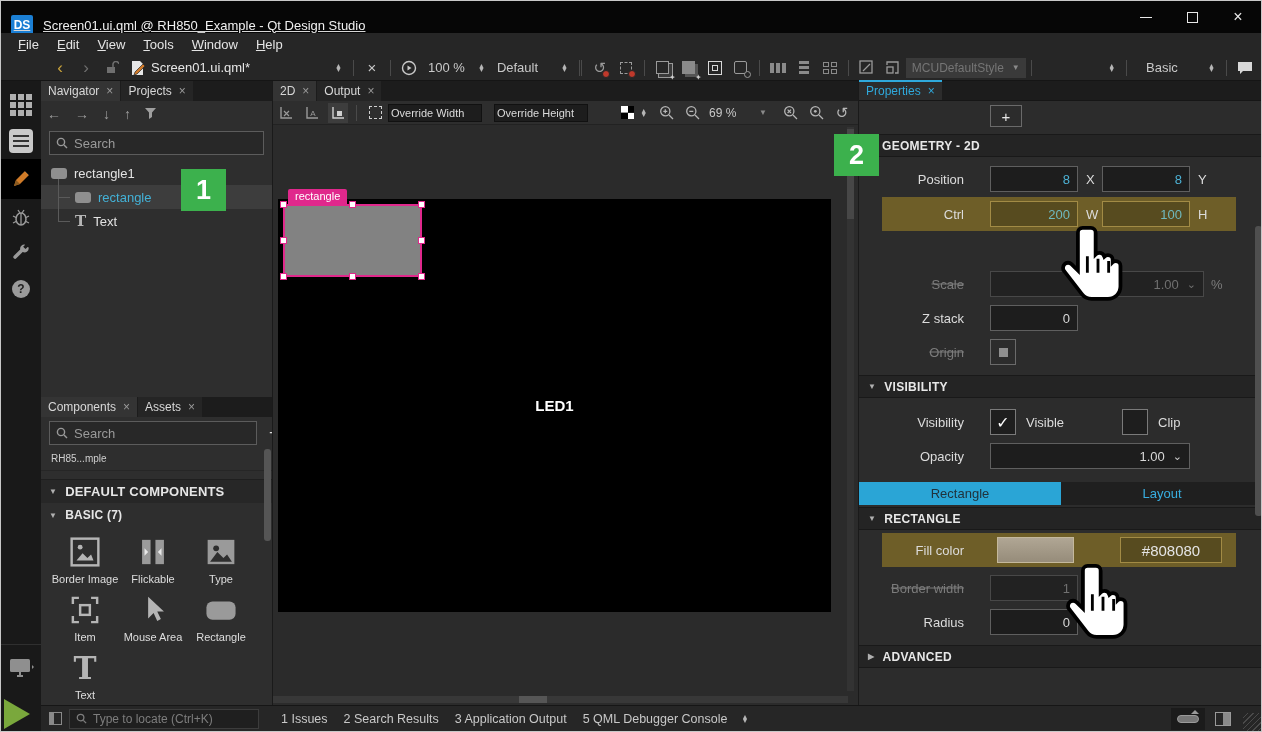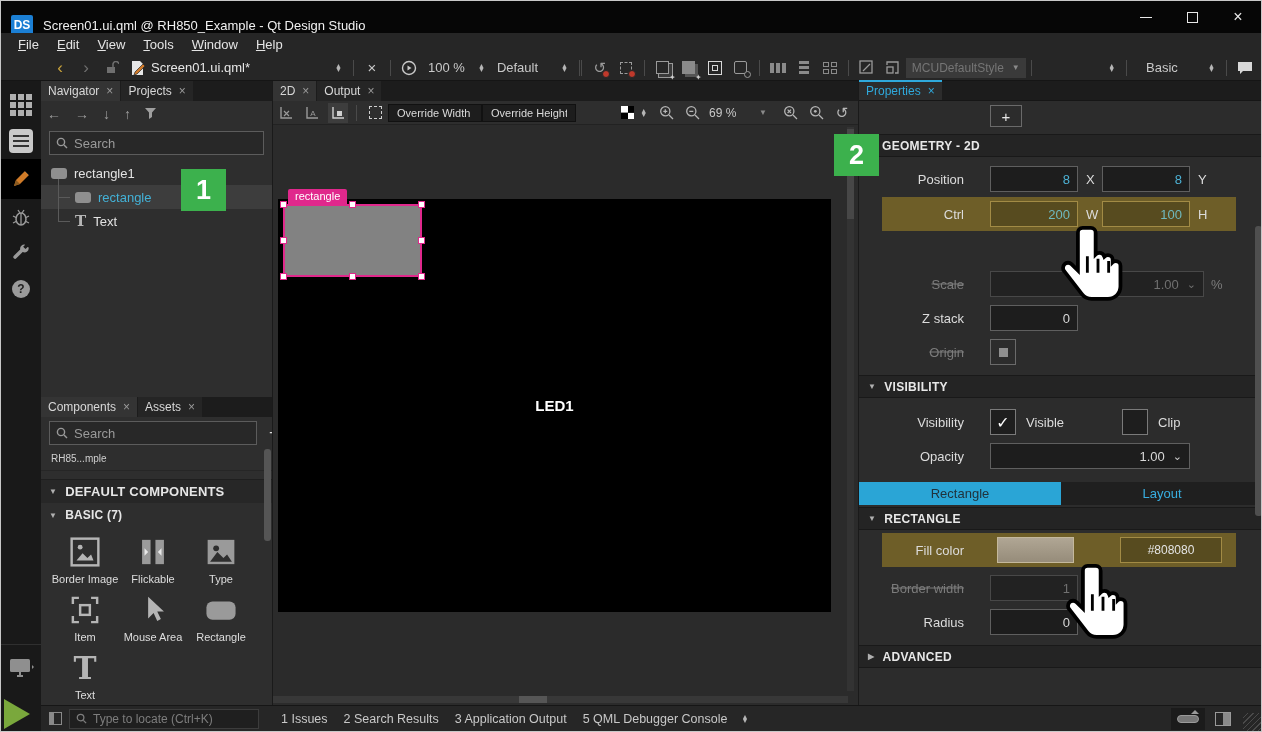--- a/index.html
+++ b/index.html
@@ -2,21 +2,21 @@
 <html><head>
 <meta charset="utf-8">
 <style>
   * { margin:0; padding:0; box-sizing:border-box; }
   html,body { background:#444; }
   body { font-family:"Liberation Sans", sans-serif; }
   #win { position:relative; width:1262px; height:732px; background:#2b2b2b; border:1px solid #c8c8c8; overflow:hidden; color:#d6d6d6; }
   .abs { position:absolute; }
 
   
-  #titlebar { position:absolute; top:0; left:0; right:0; height:48px; background:#060606; display:flex; align-items:center; }
+  #titlebar { position:absolute; top:0; left:0; right:0; height:48px; background:#060606; display:flex; align-items:center;text-decoration:underline; }
   #dslogo { width:22px; height:20px; margin-left:10px; background:#1b7fd4; color:#fff; font-weight:bold; font-size:12px; display:flex; align-items:center; justify-content:center; border-radius:2px; }
   #wintitle { margin-left:10px; font-size:13px; color:#f0f0f0; }
   .winbtn { width:46px; height:32px; display:flex; align-items:center; justify-content:center; color:#e8e8e8; }
   #winbtns { position:absolute; right:0; top:0; display:flex; }
   .min-glyph { width:12px; border-bottom:1px solid #e8e8e8; }
   .max-glyph { width:11px; height:11px; border:1px solid #e8e8e8; }
   .close-glyph { font-size:16px; line-height:1; }
 
   
   #menubar { position:absolute; top:32px; left:0; right:0; height:22px; background:#262626; display:flex; align-items:center; padding-left:8px; }
@@ -69,21 +69,21 @@
   .secthdr { height:24px; display:flex; align-items:center; gap:8px; background:#272727; border-top:1px solid #1f1f1f; padding-left:8px; font-size:13px; font-weight:bold; color:#e6e6e6; letter-spacing:.2px; }
   .secthdr .tri { font-size:8px; color:#b0b0b0; }
   #compgrid { display:grid; grid-template-columns:repeat(3,60px); gap:8px 8px; padding:8px 0 0 14px; }
   .compitem { display:flex; flex-direction:column; align-items:center; gap:4px; }
   .complabel { font-size:11px; color:#dedede; white-space:nowrap; }
   .cscroll { position:absolute; right:1px; top:52px; width:7px; height:92px; background:#555; border-radius:3px; }
 
   
   #center { position:absolute; left:272px; top:80px; width:585px; bottom:26px; background:#2b2b2b; }
   #tb2d { position:absolute; top:20px; left:0; right:0; height:24px; background:#2e2e2e; border-bottom:1px solid #222; display:flex; align-items:center; font-size:12px; }
-  .ovrfield { width:94px; height:18px; background:#1d1d1d; border:1px solid #111; color:#e0e0e0; font-size:11px; padding:0 8px; margin-right:0; }
+  .ovrfield { width:94px; height:18px; background:#1d1d1d; border:1px solid #111; color:#e0e0e0; font-size:11px; padding:0 2px; margin-right:12px; }
   .ovrfield::placeholder { color:#dadada; }
   .checker { width:13px; height:13px; background:
       linear-gradient(to right,#fff 50%,#000 50%) top/100% 50% no-repeat,
       linear-gradient(to right,#000 50%,#fff 50%) bottom/100% 50% no-repeat; }
   #canvas { position:absolute; top:44px; left:0; right:0; bottom:0; background:#2b2b2b; overflow:hidden; }
   #form { position:absolute; left:5px; top:74px; width:553px; height:413px; background:#000; display:flex; align-items:center; justify-content:center; }
   #led1 { color:#fff; font-size:15px;font-weight:bold; }
   #selrect { position:absolute; left:5px; top:5px; width:139px; height:73px; background:#828282; border:2px solid #e0288c; }
   #seltag { position:absolute; left:3px; top:-17px; background:#e0288c; color:#fff; font-size:11px; padding:1px 7px 2px; border-radius:2px 2px 0 0; }
   .hndl { position:absolute; width:7px; height:7px; background:#fff; border:1px solid #e0288c; }
@@ -105,21 +105,21 @@
   .sect { position:absolute; left:0; right:0; height:23px; background:#242424; border-top:1px solid #191919; border-bottom:1px solid #191919; display:flex; align-items:center; gap:8px; padding-left:9px; font-size:12px; font-weight:bold; color:#e8e8e8; letter-spacing:.3px; }
   .sect .tri { font-size:8px; color:#b0b0b0; }
   .band { position:absolute; left:23px; right:27px; background:#6e5e28; }
   .chk { position:absolute; width:26px; height:26px; background:#1e1e1e; border:1px solid #7a7a7a; top:50%; transform:translateY(-50%); display:flex; align-items:center; justify-content:center; color:#fff; font-size:16px; }
   .chkcombo .ddc { margin-left:8px; color:#cfcfcf; font-size:11px; }
   #subtabs { position:absolute; top:401px; left:0; right:0; height:23px; display:flex; }
   .subtab { flex:1; display:flex; align-items:center; justify-content:center; font-size:13px; }
   .subtab.on { background:#2aa5d6; color:#20323c; }
   .subtab.off { background:#1f1f1f; color:#38aee0; }
   #swatch { position:absolute; left:138px; width:77px; height:26px; top:50%; transform:translateY(-50%); background:linear-gradient(#b0a694,#968c7a); border:1px solid #c4b89c; }
-  #fillval { position:absolute; left:261px; width:102px; height:26px; top:50%; transform:translateY(-50%); background:#574b1f; border:1px solid #a28b45; display:flex; align-items:center; justify-content:center; font-size:12px; color:#e4e4e4; }
+  #fillval { position:absolute; left:261px; width:102px; height:26px; top:50%; transform:translateY(-50%); background:#574b1f; border:1px solid #a28b45; display:flex; align-items:center; justify-content:center; font-size:15px; color:#e4e4e4; }
   #pscroll { position:absolute; right:1px; top:145px; width:7px; height:290px; background:#4f4f4f; border-radius:3px; }
 
   
   #statusbar { position:absolute; left:40px; right:0; bottom:0; height:26px; background:#262626; border-top:1px solid #161616; display:flex; align-items:center; font-size:12.5px; color:#c8c8c8; }
   #locator { width:190px; height:20px; margin-left:28px; background:#1f1f1f; border:1px solid #3c3c3c; display:flex; align-items:center; gap:6px; padding:0 6px; }
   #locator input { flex:1; background:transparent; border:none; outline:none; font-size:12px; color:#cfcfcf; }
   #locator input::placeholder { color:#7d7d7d; }
   .pane { padding:0 8px; }
   #progicon { width:34px; height:22px; background:#1b1b1b; display:flex; align-items:center; justify-content:center; position:relative; }
   #progicon .bar { width:22px; height:8px; border:1px solid #9a9a9a; border-radius:4px; background:#777; }

